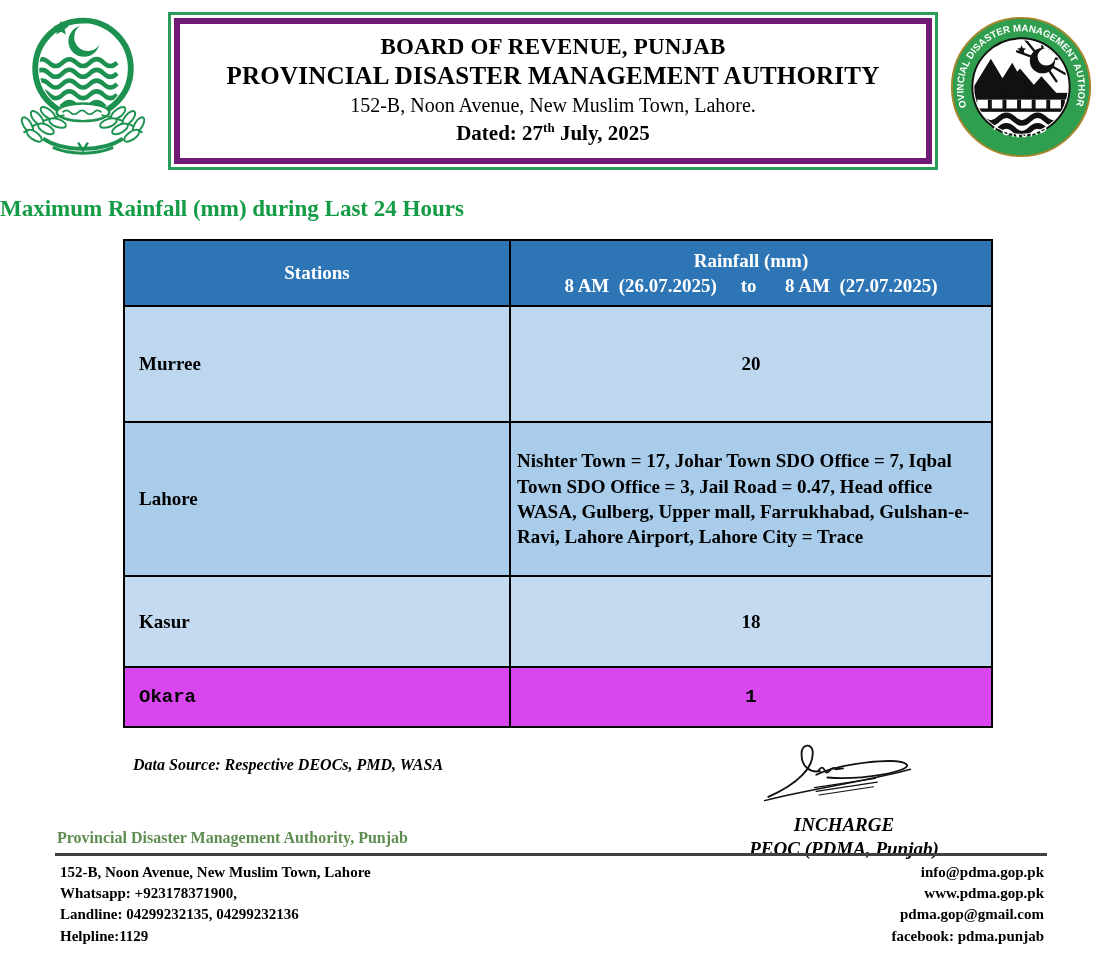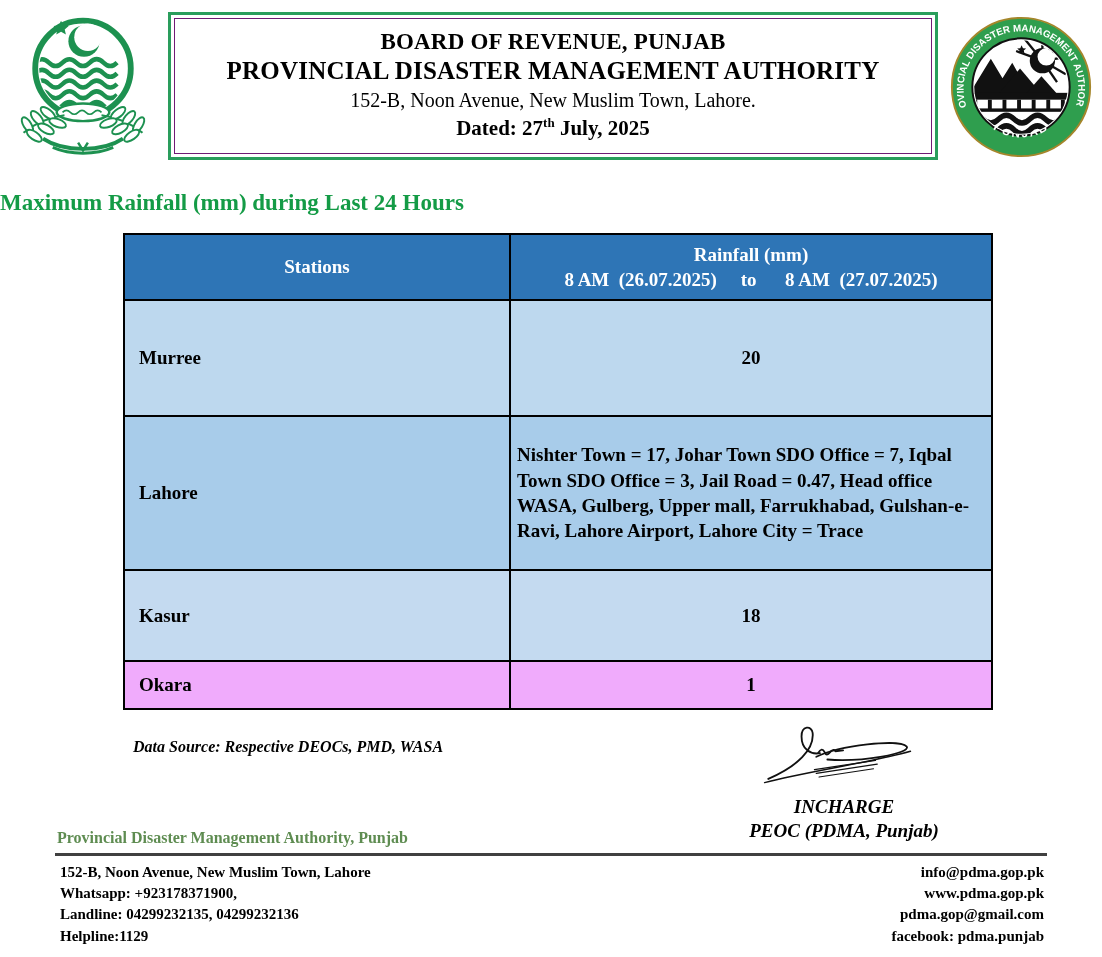--- a/index.html
+++ b/index.html
@@ -4,21 +4,21 @@
 <style>
   * { margin:0; padding:0; box-sizing:border-box; }
   body { background:#ffffff; font-family:"Liberation Serif","DejaVu Serif",serif; color:#000; }
   .page { position:relative; width:1102px; height:957px; background:#fff; overflow:hidden; }
 
   
   .header-row { display:flex; align-items:flex-start; padding:8px 8px 0 8px; }
   .logo-left { width:150px; height:156px; flex:none; }
   .header-box-wrap { flex:1; margin:4px 10px 0 10px; }
   .header-box { border:3px solid #2a9d5c; padding:3px; background:#fff; }
-  .header-box-inner { border:1px solid #701a75; text-align:center; padding:10px 4px 12px 4px; }
+  .header-box-inner { border:6px solid #701a75; text-align:center; padding:10px 4px 12px 4px; }
   .org-line1 { font-size:23px; font-weight:bold; letter-spacing:.2px; }
   .org-line2 { font-size:25px; font-weight:bold; letter-spacing:.2px; margin-top:2px; }
   .org-address { font-size:20px; margin-top:4px; }
   .org-date { font-size:21px; font-weight:bold; margin-top:3px; }
   .org-date sup { font-size:13px; }
   .logo-right { width:146px; height:150px; flex:none; margin-top:4px; }
 
   
   .doc-title { margin-top:26px; font-size:23px; font-weight:bold; color:#149b46; }
 
@@ -26,21 +26,21 @@
   table.rain { border-collapse:collapse; margin:17px 0 0 123px; width:868px; table-layout:fixed; }
   table.rain td, table.rain th { border:2px solid #000; }
   th.hdr { background:#2e75b6; color:#fff; height:66px; font-size:19px; font-weight:bold; vertical-align:middle; }
   th.hdr .hdr-line2 { white-space:pre; display:block; margin-top:3px; }
   td.station { font-size:19px; font-weight:bold; text-align:left; padding-left:14px; vertical-align:middle; }
   td.value  { font-size:19px; font-weight:bold; text-align:center; vertical-align:middle; }
   td.value-left { font-size:19px; font-weight:bold; text-align:left; vertical-align:middle; padding:2px 4px 2px 6px; line-height:1.33; }
   tr.r-murree  { height:116px; background:#bdd8ee;padding-left:10px; }
   tr.r-lahore  { height:154px; background:#a8ccea; }
   tr.r-kasur   { height:91px;  background:#c4daf0; }
-  tr.r-okara   { height:48px;  background:#f0abfc; }
+  tr.r-okara   { height:60px;  background:#d946ef;font-family:Liberation Mono, monospace; }
   col.c1 { width:386px; } col.c2 { width:482px; }
 
   
   .below-table { display:flex; align-items:flex-start; margin-top:8px;font-style:italic; }
   .data-source { margin:20px 0 0 133px; font-size:16px; font-weight:bold; }
   .sig-block { margin-left:auto; margin-right:118px; text-align:center; width:280px; }
   .sig-svg { width:180px; height:72px; display:block; margin:0 auto; }
   .sig-line1 { font-size:19px; font-weight:bold; margin-top:6px; }
   .sig-line2 { font-size:19px; font-weight:bold; margin-top:2px; }
 

